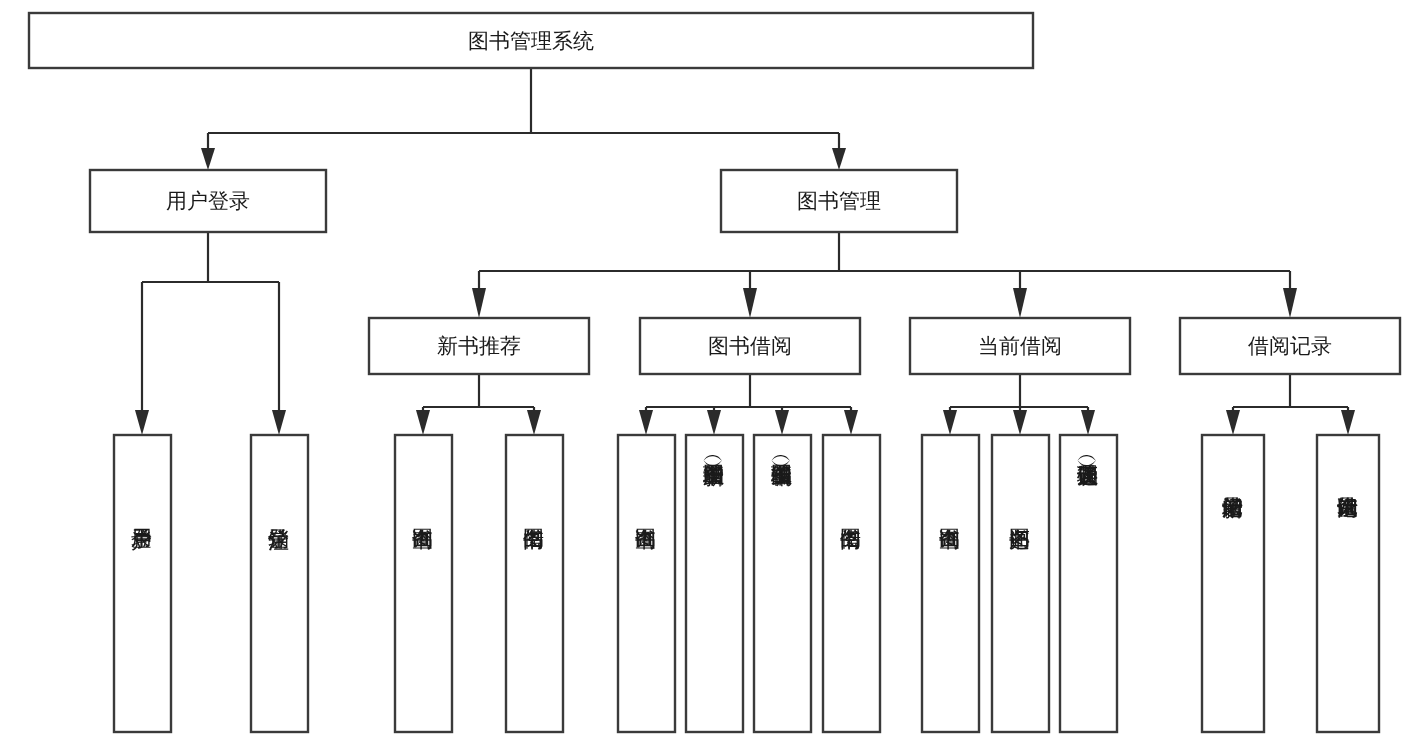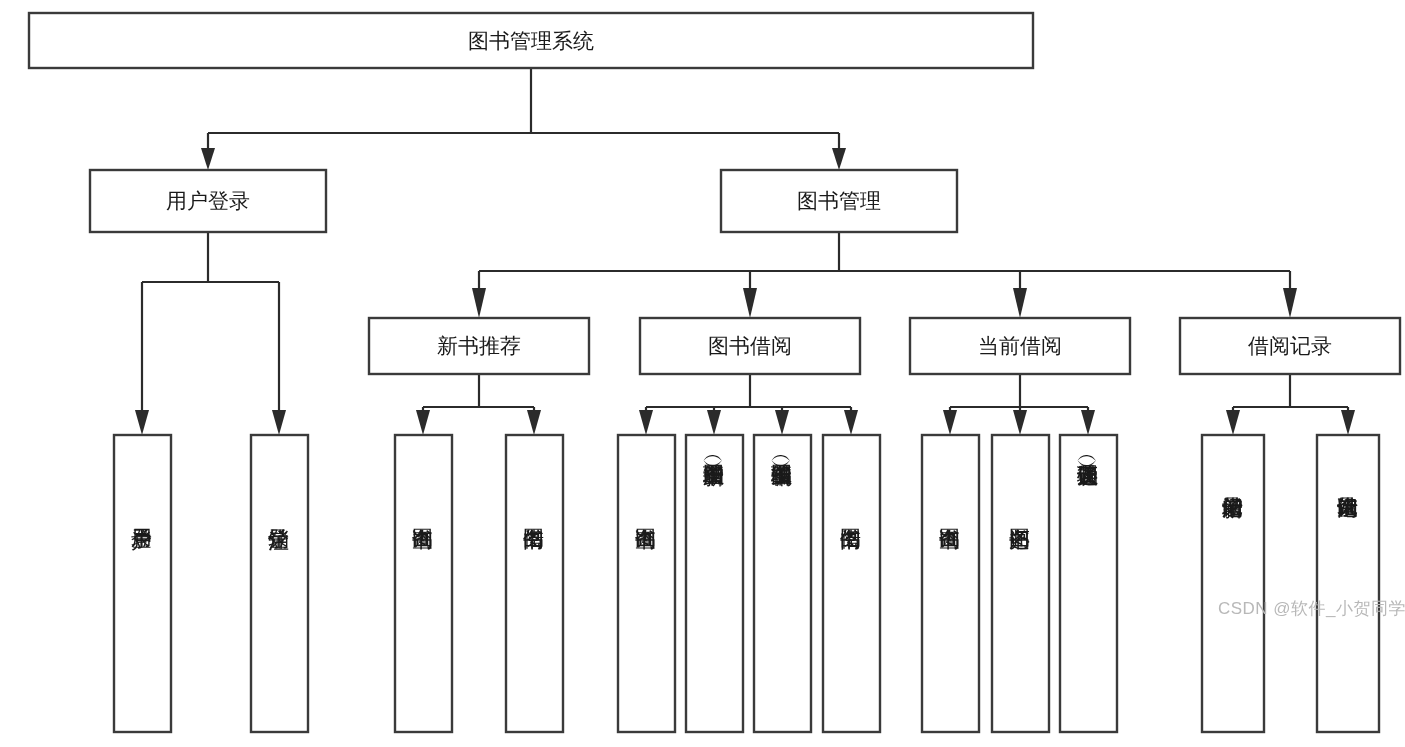--- a/index.html
+++ b/index.html
@@ -214,14 +214,13 @@
       <rect class="node-box" x="1193" y="435" width="62" height="297"></rect>
       <text class="node-label-v" x="1224" y="480" text-anchor="start">新增借阅记录</text>
     </g>
     <g>
       <rect class="node-box" x="1308" y="435" width="62" height="297"></rect>
       <text class="node-label-v" x="1339" y="480" text-anchor="start">查询借阅记录</text>
     </g>
 
   </svg>
 
-  <div class="watermark">CSDN @软件_小贺同学</div>
 </div>
 
 </body></html>

